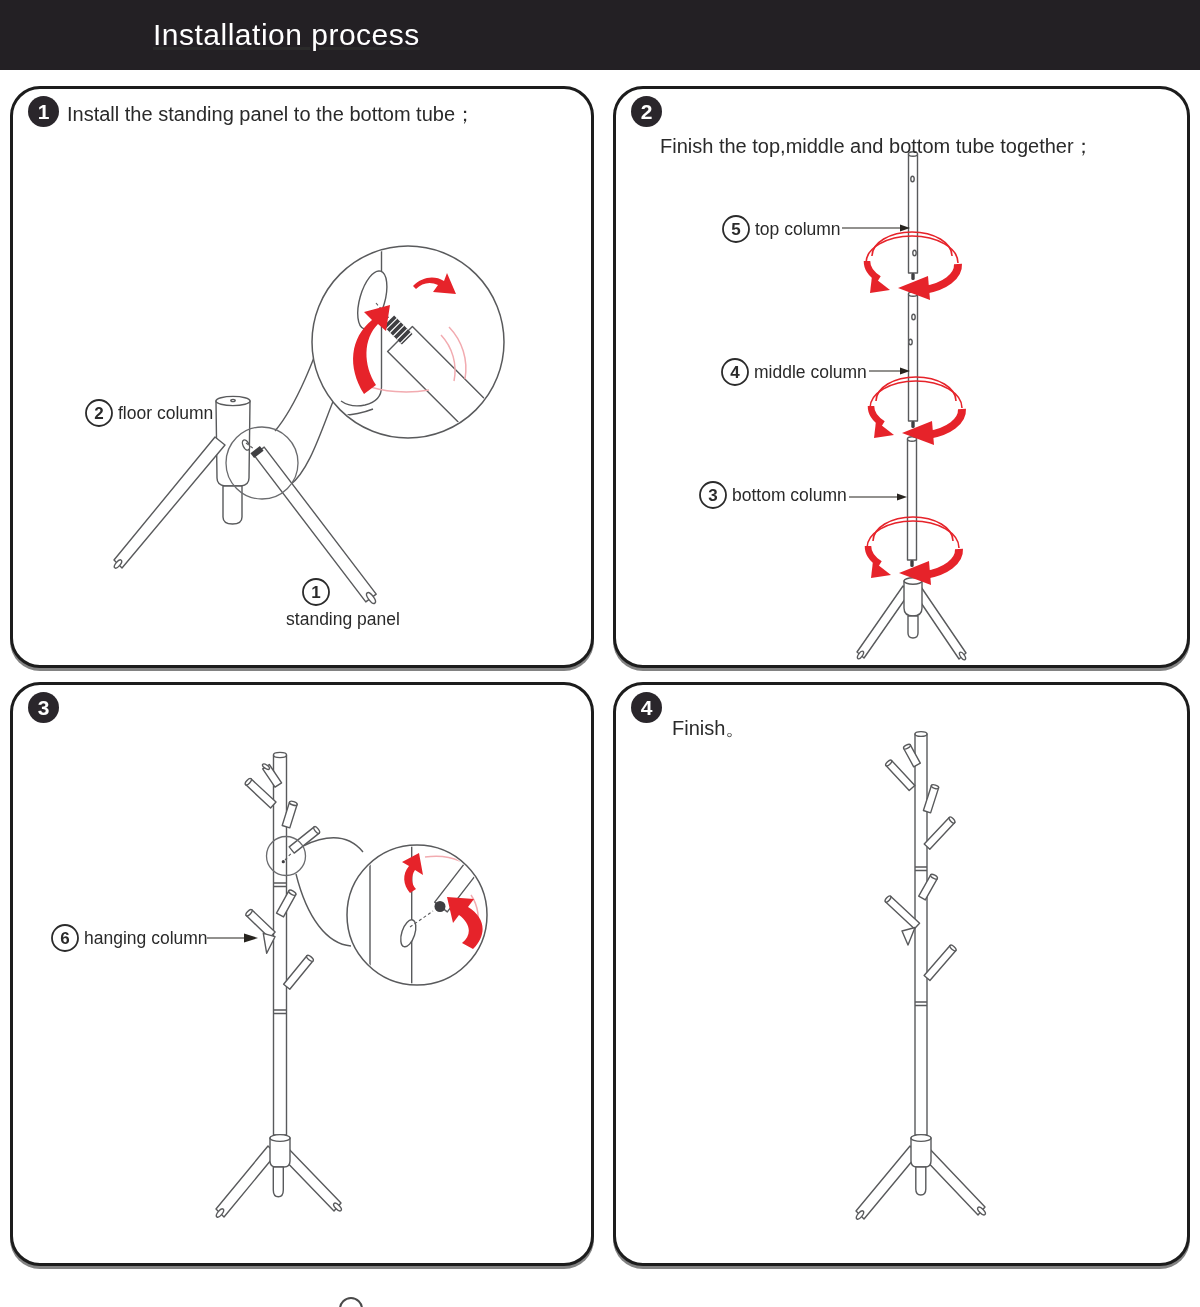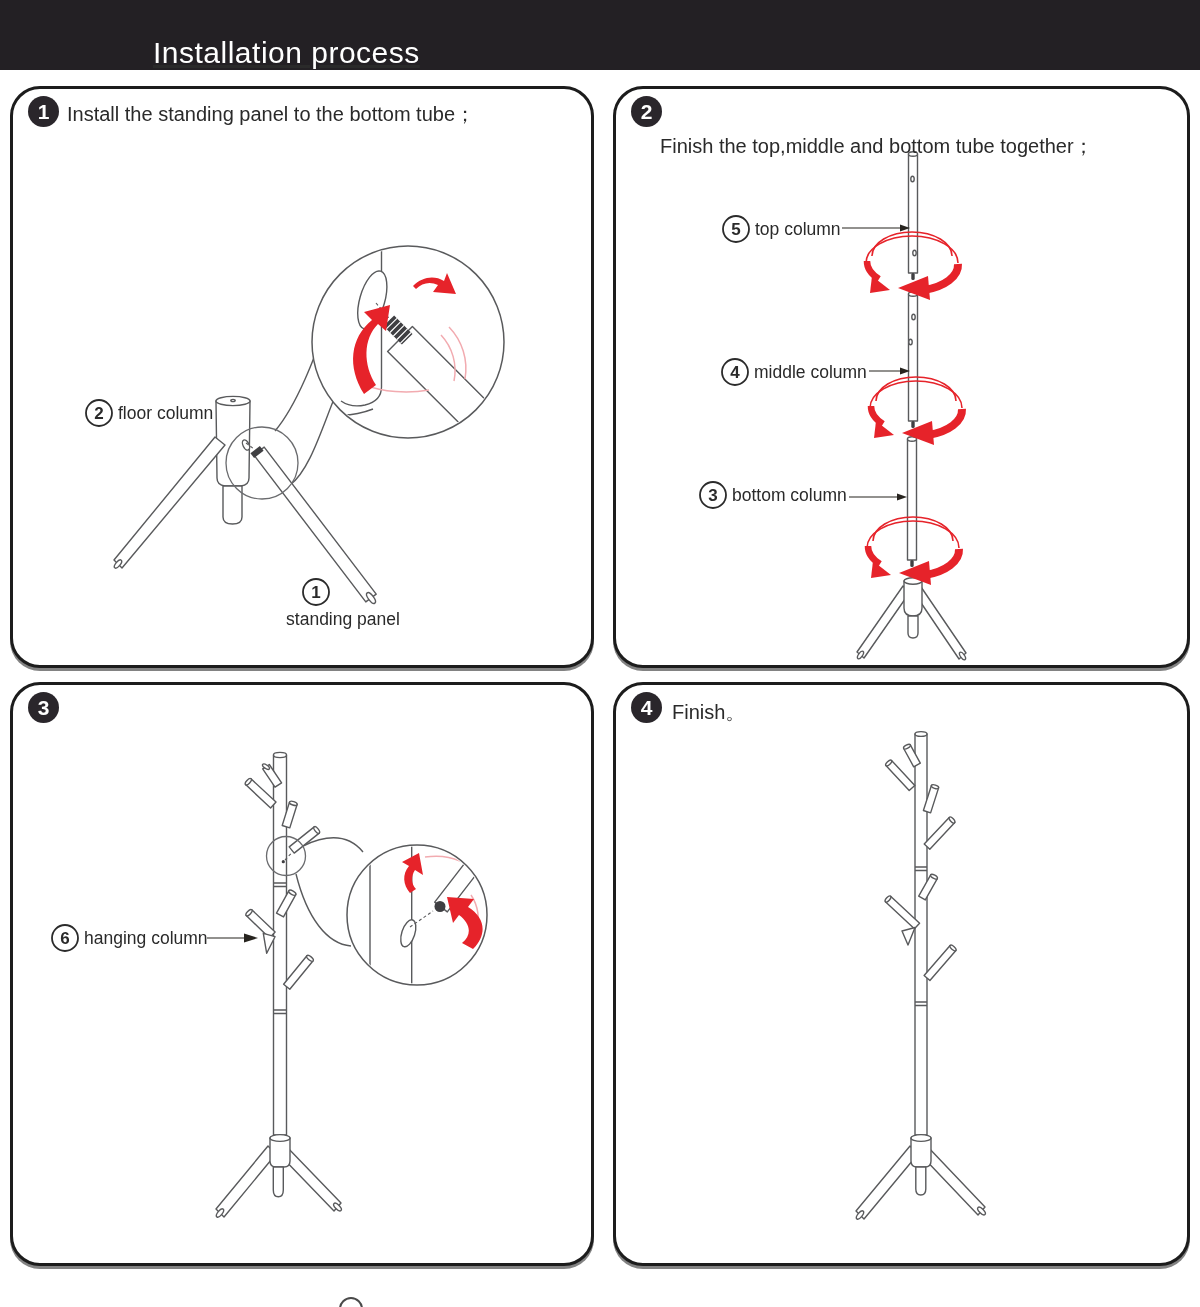--- a/index.html
+++ b/index.html
@@ -7,21 +7,21 @@
     --accent-red:#e6232a; --accent-pink:#f2abb0; --text:#2a2a2a;
   }
   *{box-sizing:border-box}
   html,body{margin:0;padding:0}
   body{
     width:1200px;height:1307px;position:relative;background:#fff;
     font-family:"Liberation Sans",sans-serif;color:var(--text);overflow:hidden;
   }
   .topbar{
     position:absolute;left:0;top:0;width:1200px;height:70px;
-    background:var(--header-bg);display:flex;align-items:flex-end;text-decoration:underline;
+    background:var(--header-bg);display:flex;align-items:center;text-decoration:underline;
   }
   .topbar h1{
     color:#fff;font-size:30px;font-weight:400;margin:0 0 0 153px;letter-spacing:.5px;
   }
   .panel{
     position:absolute;background:#fff;border:3px solid var(--panel-border);
     border-radius:30px;box-shadow:0 3px 0 rgba(28,28,28,.55);
   }
   #p1{left:10px;top:86px;width:584px;height:582px}
   #p2{left:613px;top:86px;width:577px;height:582px}
@@ -29,21 +29,21 @@
   #p4{left:613px;top:682px;width:577px;height:584px}
   .badge{
     position:absolute;left:15px;top:7px;width:31px;height:31px;border-radius:50%;
     background:#2a262b;color:#fff;font-size:21px;font-weight:bold;
     display:flex;align-items:center;justify-content:center;z-index:2;
   }
   .panel-title{position:absolute;font-size:20px;line-height:1.3;color:var(--text);z-index:2}
   #p1 .panel-title{left:54px;top:12px;width:500px}
   #p2 .panel-title{left:44px;top:44px;width:490px}
   #p3 .panel-title{left:54px;top:12px;width:516px}
-  #p4 .panel-title{left:56px;top:14px;width:400px}
+  #p4 .panel-title{left:56px;top:30px;width:400px}
   svg.diagram{position:absolute;left:0;top:0}
   svg text{font-family:"Liberation Sans",sans-serif;fill:var(--text)}
   svg text.lbl{font-size:17.5px}
   svg text.num{font-size:17px;font-weight:bold;text-anchor:middle}
   .ln{stroke:var(--line-art);fill:none;stroke-width:1.4}
   .wh{fill:#fff;stroke:var(--line-art);stroke-width:1.4;stroke-linejoin:round}
   .rd{fill:var(--accent-red);stroke:none}
   .rdl{stroke:var(--accent-red);fill:none}
   .pk{stroke:var(--accent-pink);fill:none;stroke-width:1.5}
   .dk{fill:#3f3f42;stroke:none}

